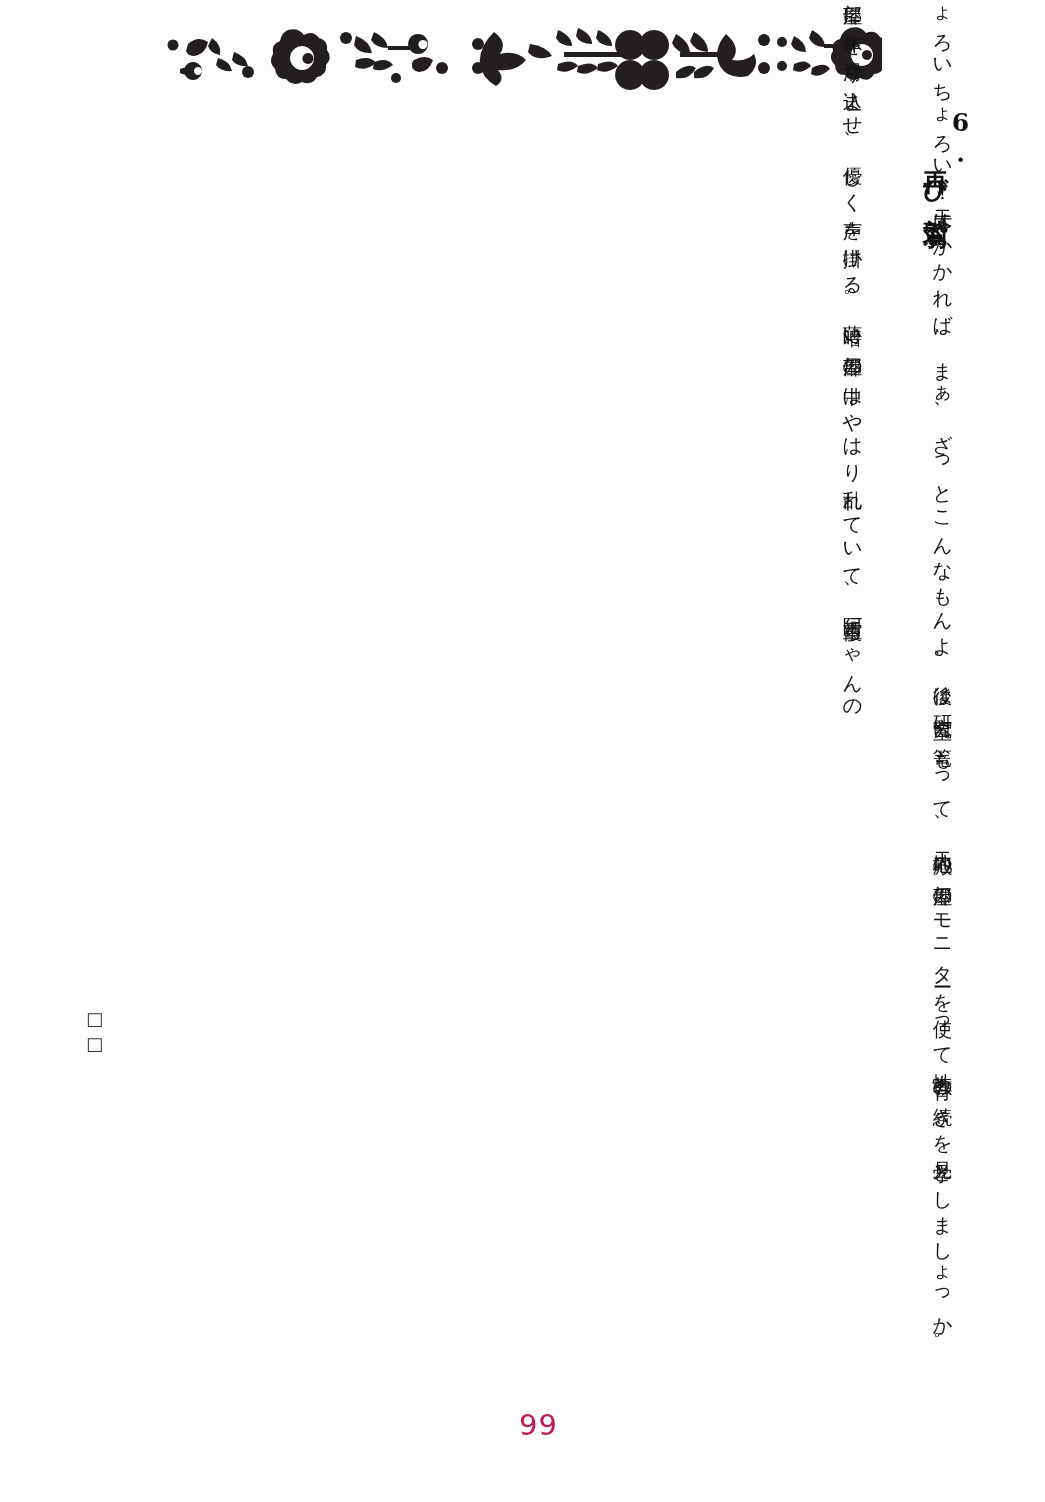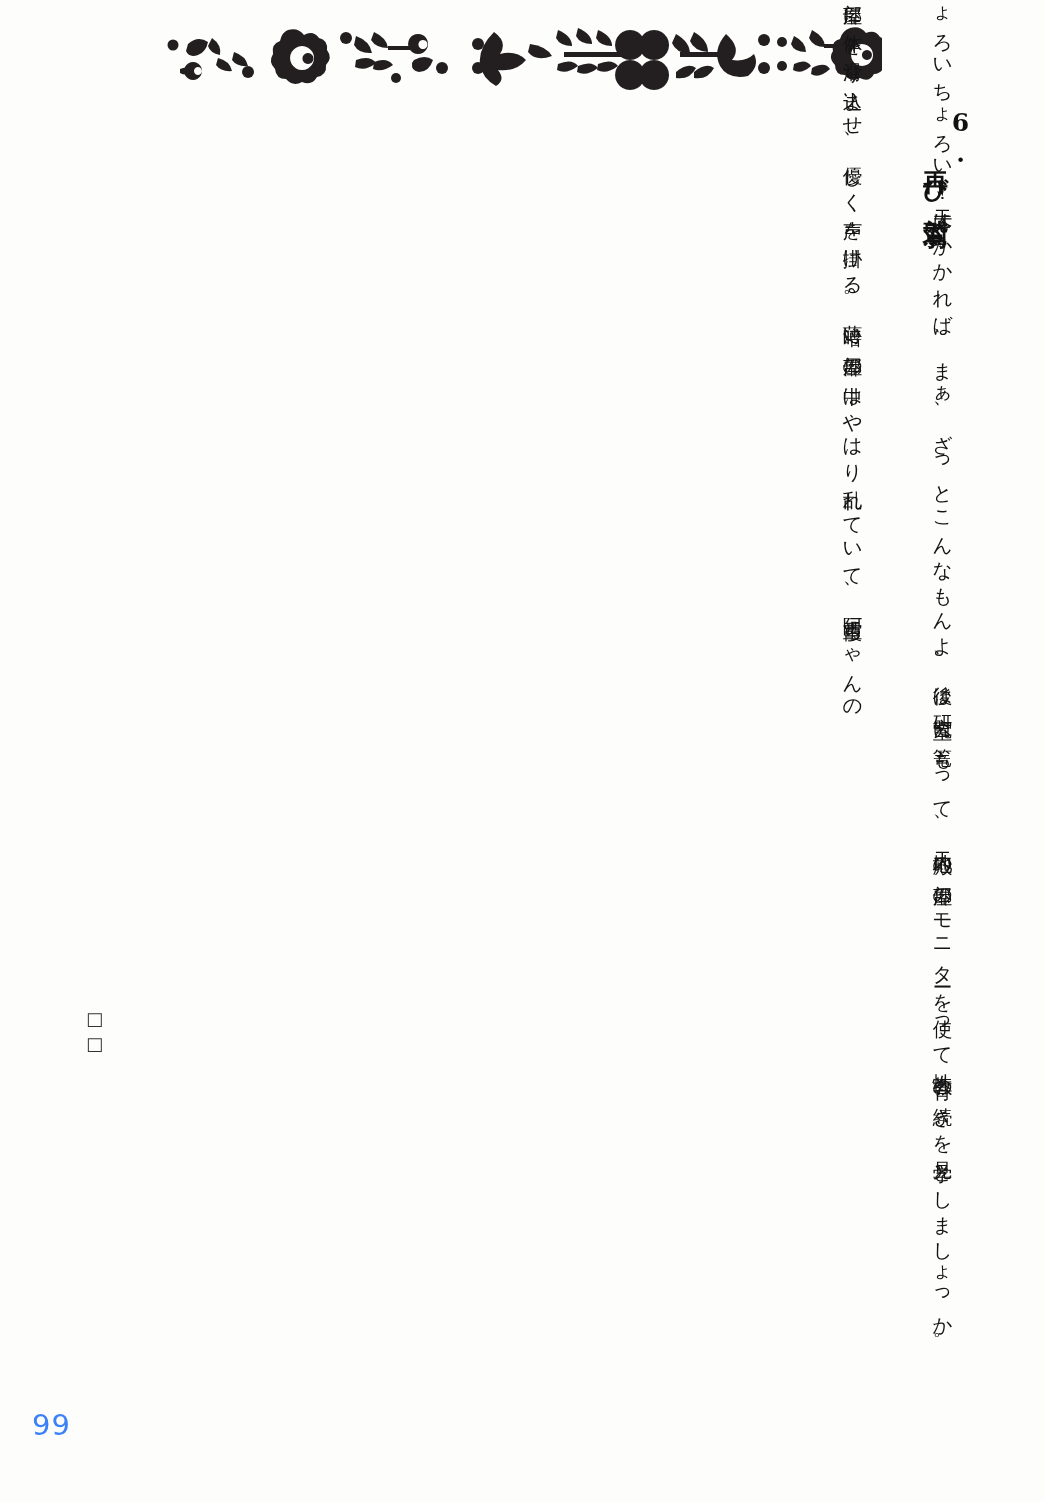--- a/index.html
+++ b/index.html
@@ -116,24 +116,24 @@
     letter-spacing: 4px;
     color: #333;
   }
 
   
   #page-number {
     position: absolute;
     left: 0;
     right: 0;
     top: 1408px;
-    text-align: left;
+    text-align: center;
     font-size: 29px;
     font-family: "DejaVu Sans", "Liberation Sans", sans-serif;
-    color: #3b82f6;
+    color: #be185d;
     letter-spacing: 1px;
     padding-left: 32px;
   }
 </style>
 </head>
 <body>
 
 <div id="page">
 
   <div id="ornament">

